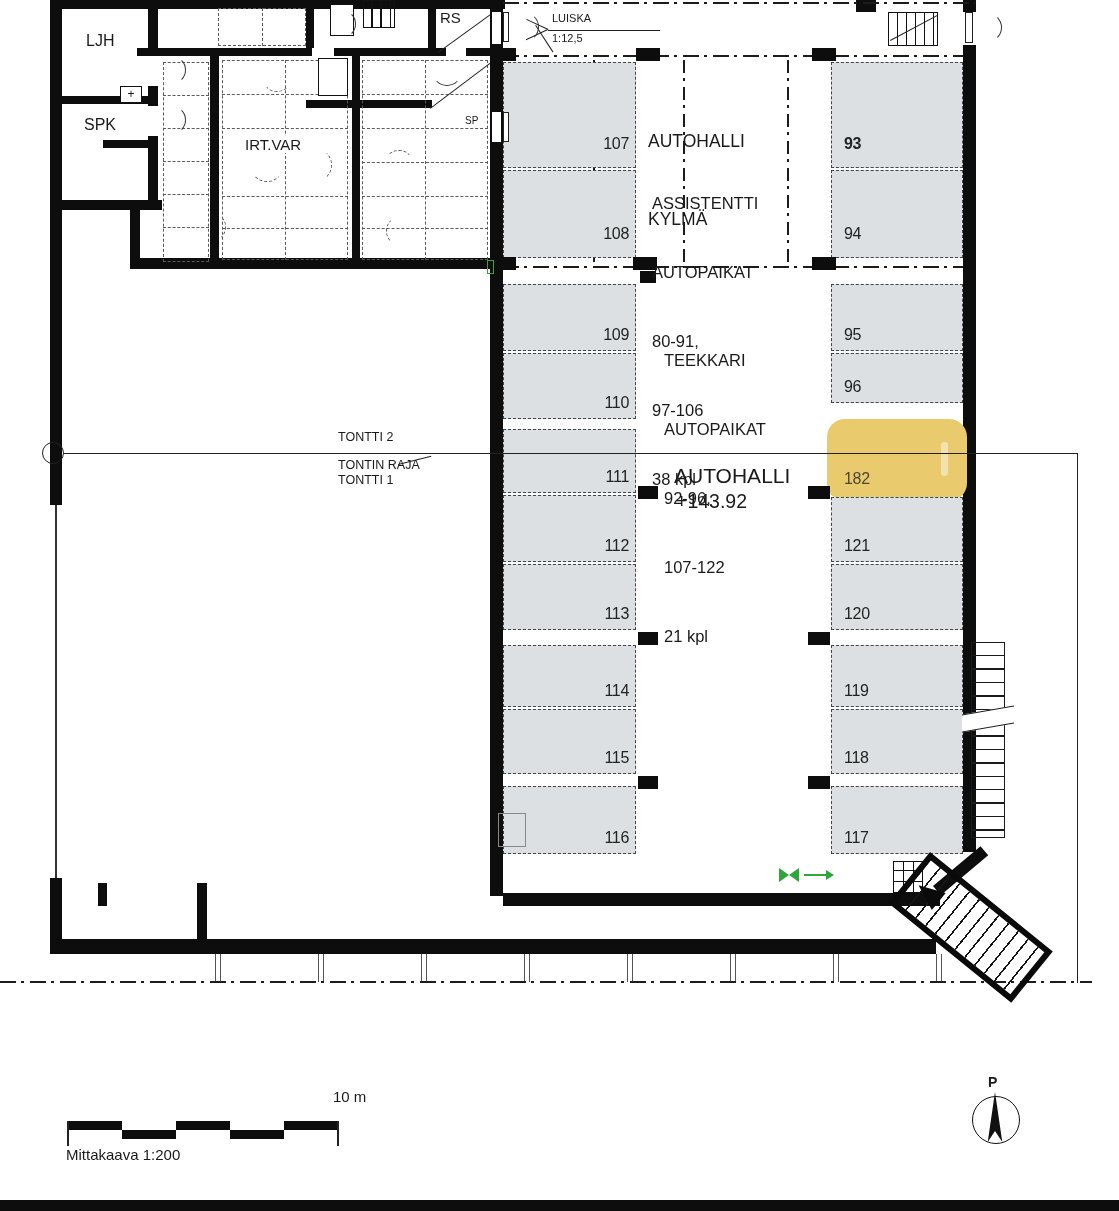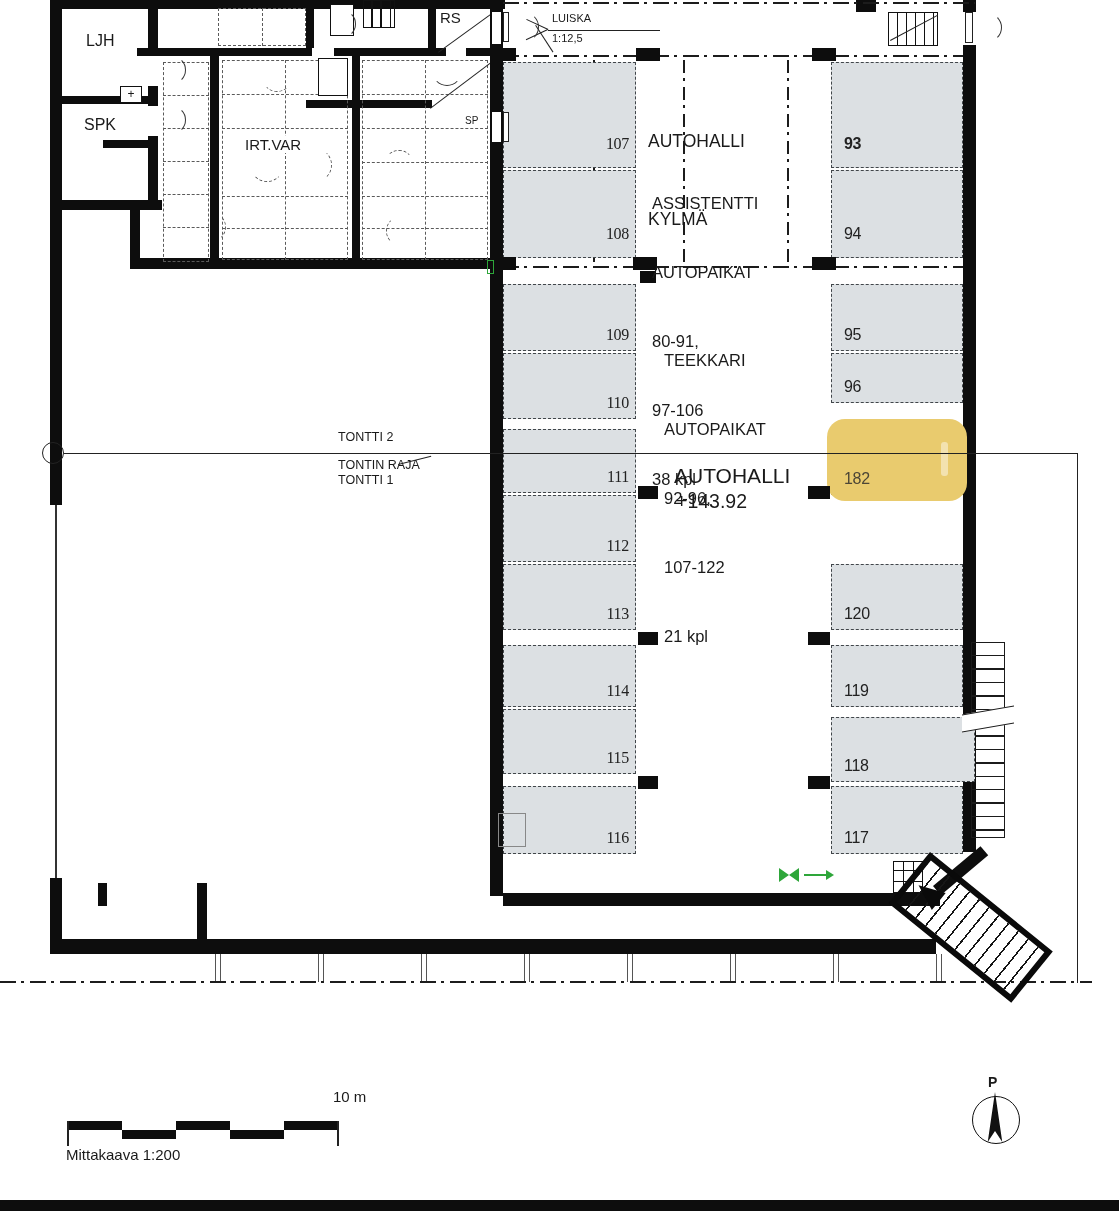--- a/index.html
+++ b/index.html
@@ -8,21 +8,21 @@
   .abs{position:absolute;}
   .w{position:absolute;background:var(--wall,#0d0d0d);}
   .gap{position:absolute;background:#fff;}
   .tl{position:absolute;background:#333;}
   .pillar{position:absolute;background:#0d0d0d;z-index:6;}
   .tick{position:absolute;width:4px;border-left:1px solid #555;border-right:1px solid #555;}
   .dashdot-h{position:absolute;height:2px;background:repeating-linear-gradient(90deg,#1c1c1c 0 16px,transparent 16px 21px,#1c1c1c 21px 24px,transparent 24px 30px);}
   .dashdot-v{position:absolute;width:2px;background:repeating-linear-gradient(180deg,#1c1c1c 0 13px,transparent 13px 18px,#1c1c1c 18px 21px,transparent 21px 27px);}
   .stall{position:absolute;background:var(--stall-fill,#dce0e3);border:1.5px dashed #41464a;box-sizing:border-box;z-index:2;}
   .stall .num{position:absolute;font-size:16px;letter-spacing:-0.3px;color:#222;}
-  .num-r{right:6px;bottom:6px;font-family:Liberation Serif, serif;}
+  .num-r{right:6px;bottom:6px;}
   .num-l{left:12px;bottom:6px;}
   .num-hi{bottom:14px;}
   .stall.hl{background:var(--highlight,#e9cb6e);border-color:#8d7c40;}
   .stall.hl::before{content:"";position:absolute;inset:-11px -5px -7px -5px;background:var(--highlight,#e9cb6e);border-radius:18px;z-index:-1;}
   .stall.hl::after{content:"";position:absolute;right:14px;top:12px;width:7px;height:34px;background:rgba(255,255,255,.45);border-radius:3px;}
   .stall.hl .num{color:#4c4636;}
   .lbl{position:absolute;white-space:pre;z-index:8;}
   .halo{background:#fff;padding:0 2px;}
   .arc{position:absolute;border:1.4px solid transparent;border-top-color:#333;border-radius:50%;box-sizing:border-box;}
   .arcd{position:absolute;border:1.3px dashed transparent;border-top-color:#5a5a5a;border-radius:50%;box-sizing:border-box;}
@@ -217,27 +217,30 @@
     </div>
   <div class="stall" style="left:831px;top:284px;width:132px;height:67px;">
       <span class="num num-l">95</span>
     </div>
   <div class="stall" style="left:831px;top:353px;width:132px;height:50px;">
       <span class="num num-l">96</span>
     </div>
   <div class="stall hl" style="left:831px;top:429px;width:132px;height:66px;">
       <span class="num num-l">182</span>
     </div>
+  <div class="stall" style="left:831px;top:497px;width:132px;height:65px;">
+      <span class="num num-l">121</span>
+    </div>
   <div class="stall" style="left:831px;top:564px;width:132px;height:66px;">
       <span class="num num-l">120</span>
     </div>
   <div class="stall" style="left:831px;top:645px;width:132px;height:62px;">
       <span class="num num-l">119</span>
     </div>
-  <div class="stall" style="left:831px;top:709px;width:144px;height:65px;margin-top:8px;">
+  <div class="stall" style="left:831px;top:709px;width:132px;height:65px;">
       <span class="num num-l">118</span>
     </div>
   <div class="stall" style="left:831px;top:786px;width:132px;height:68px;">
       <span class="num num-l">117</span>
     </div>
 
   <div class="pillar" style="left:498px;top:48px;width:18px;height:13px;"></div>
   <div class="pillar" style="left:636px;top:48px;width:24px;height:13px;"></div>
   <div class="pillar" style="left:812px;top:48px;width:24px;height:13px;"></div>
   <div class="pillar" style="left:496px;top:257px;width:20px;height:13px;"></div>

